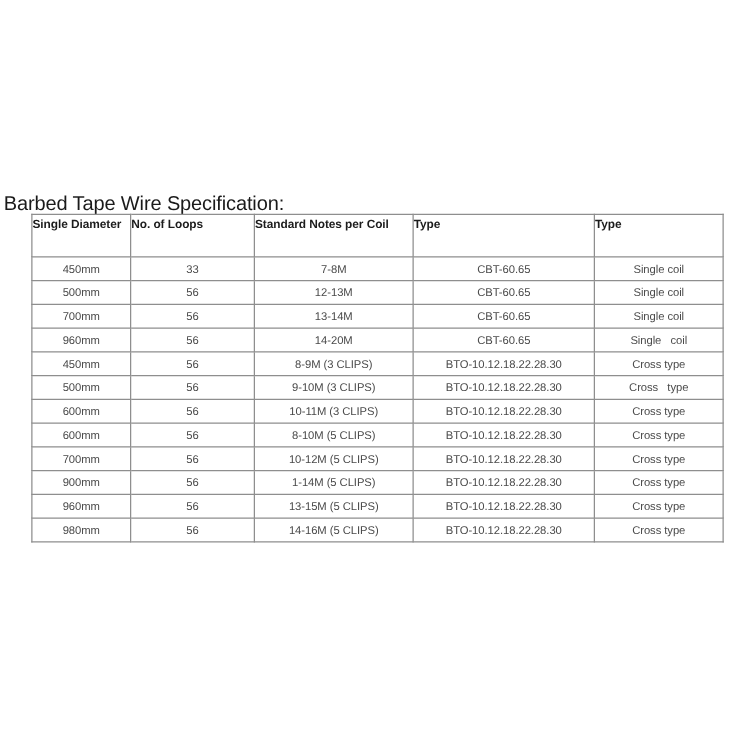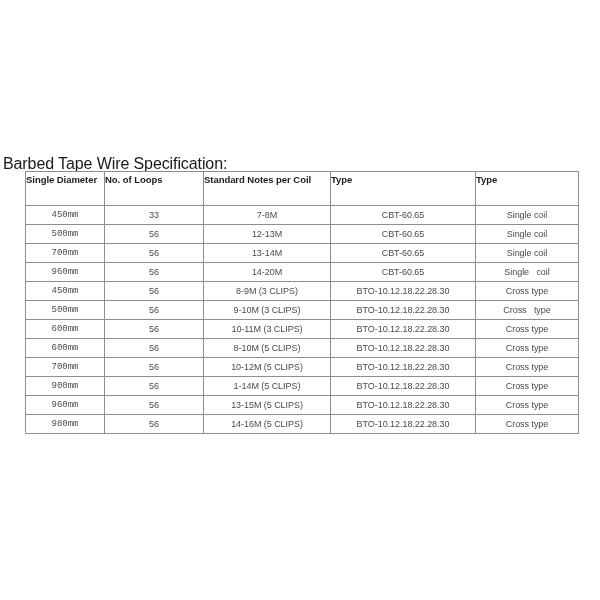--- a/index.html
+++ b/index.html
@@ -80,21 +80,21 @@
     text-align: center;
     font-size: 9px;
     font-weight: normal;
     color: #4a4a4a;
     line-height: 18px;
     white-space: pre;
     overflow: hidden;
     letter-spacing: -0.05px;
   }
 
-  tbody tr td:first-child { color: #4a4a4a; font-family: Liberation Mono, monospace; }
+  tbody tr td:first-child { color: #4a4a4a; }
 </style>
 </head>
 <body>
 
 <div id="page-root">
 
   <div class="doc-title">Barbed Tape Wire Specification:</div>
 
   <div class="spec-table-wrap">
     <table class="spec-table">

